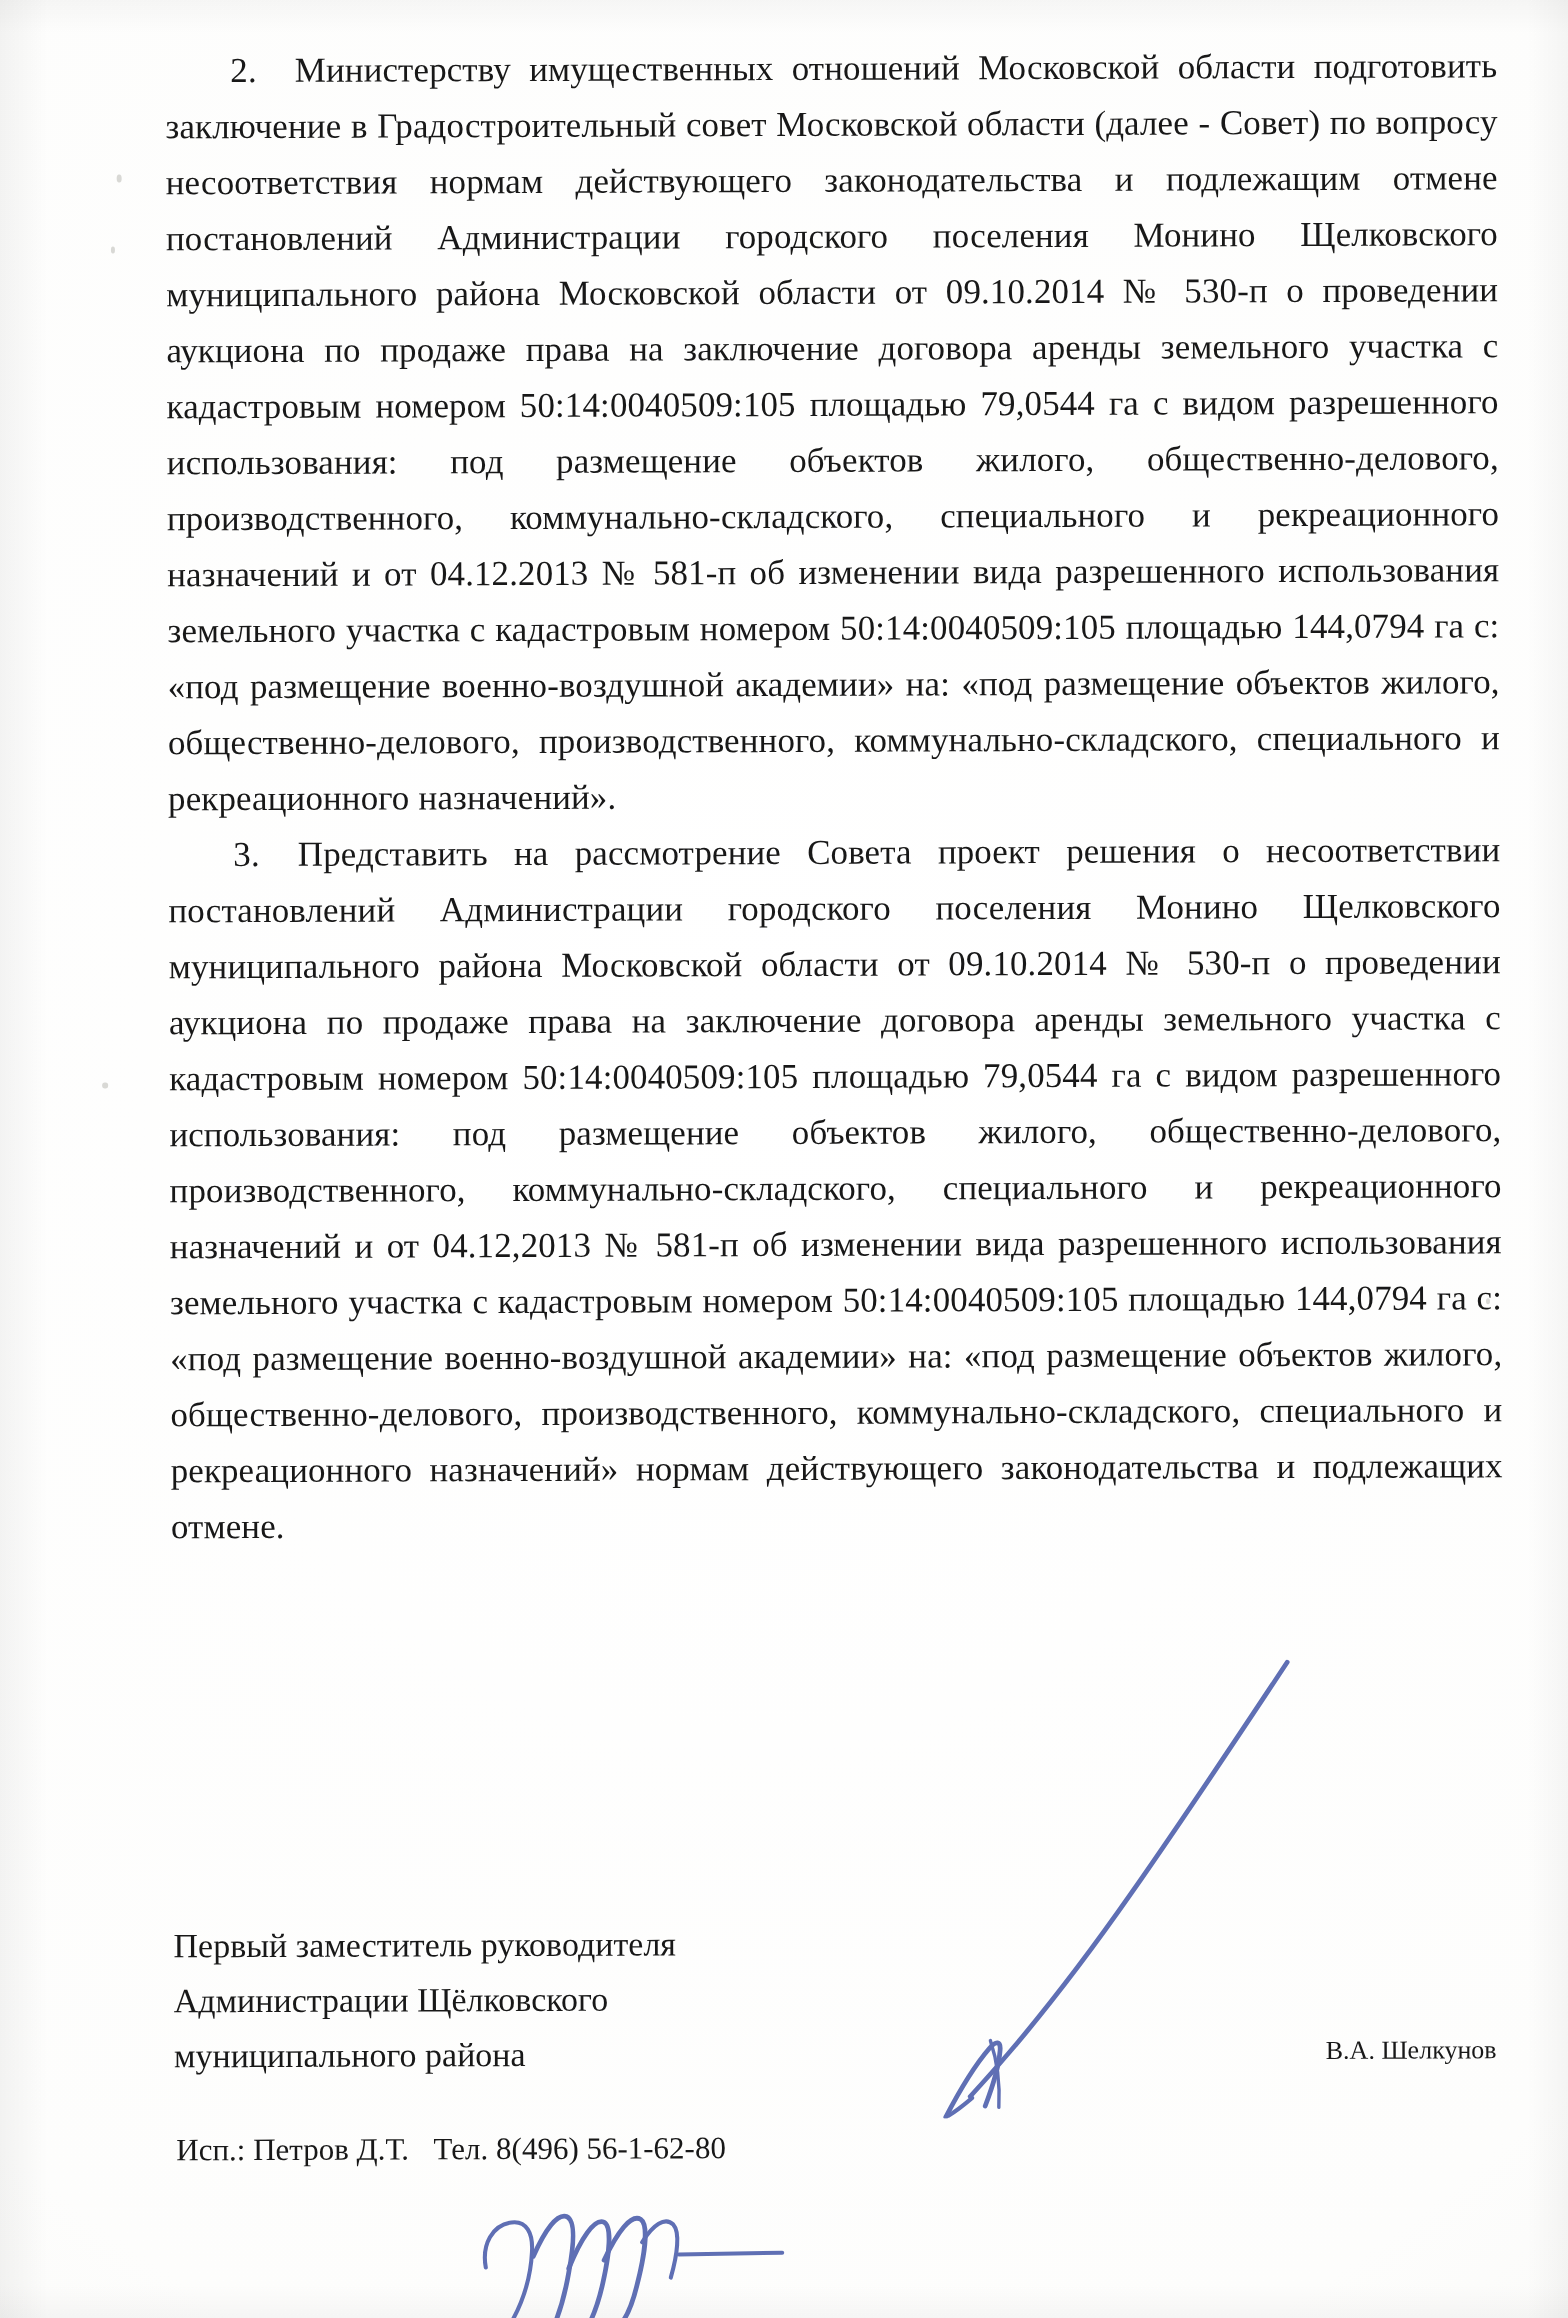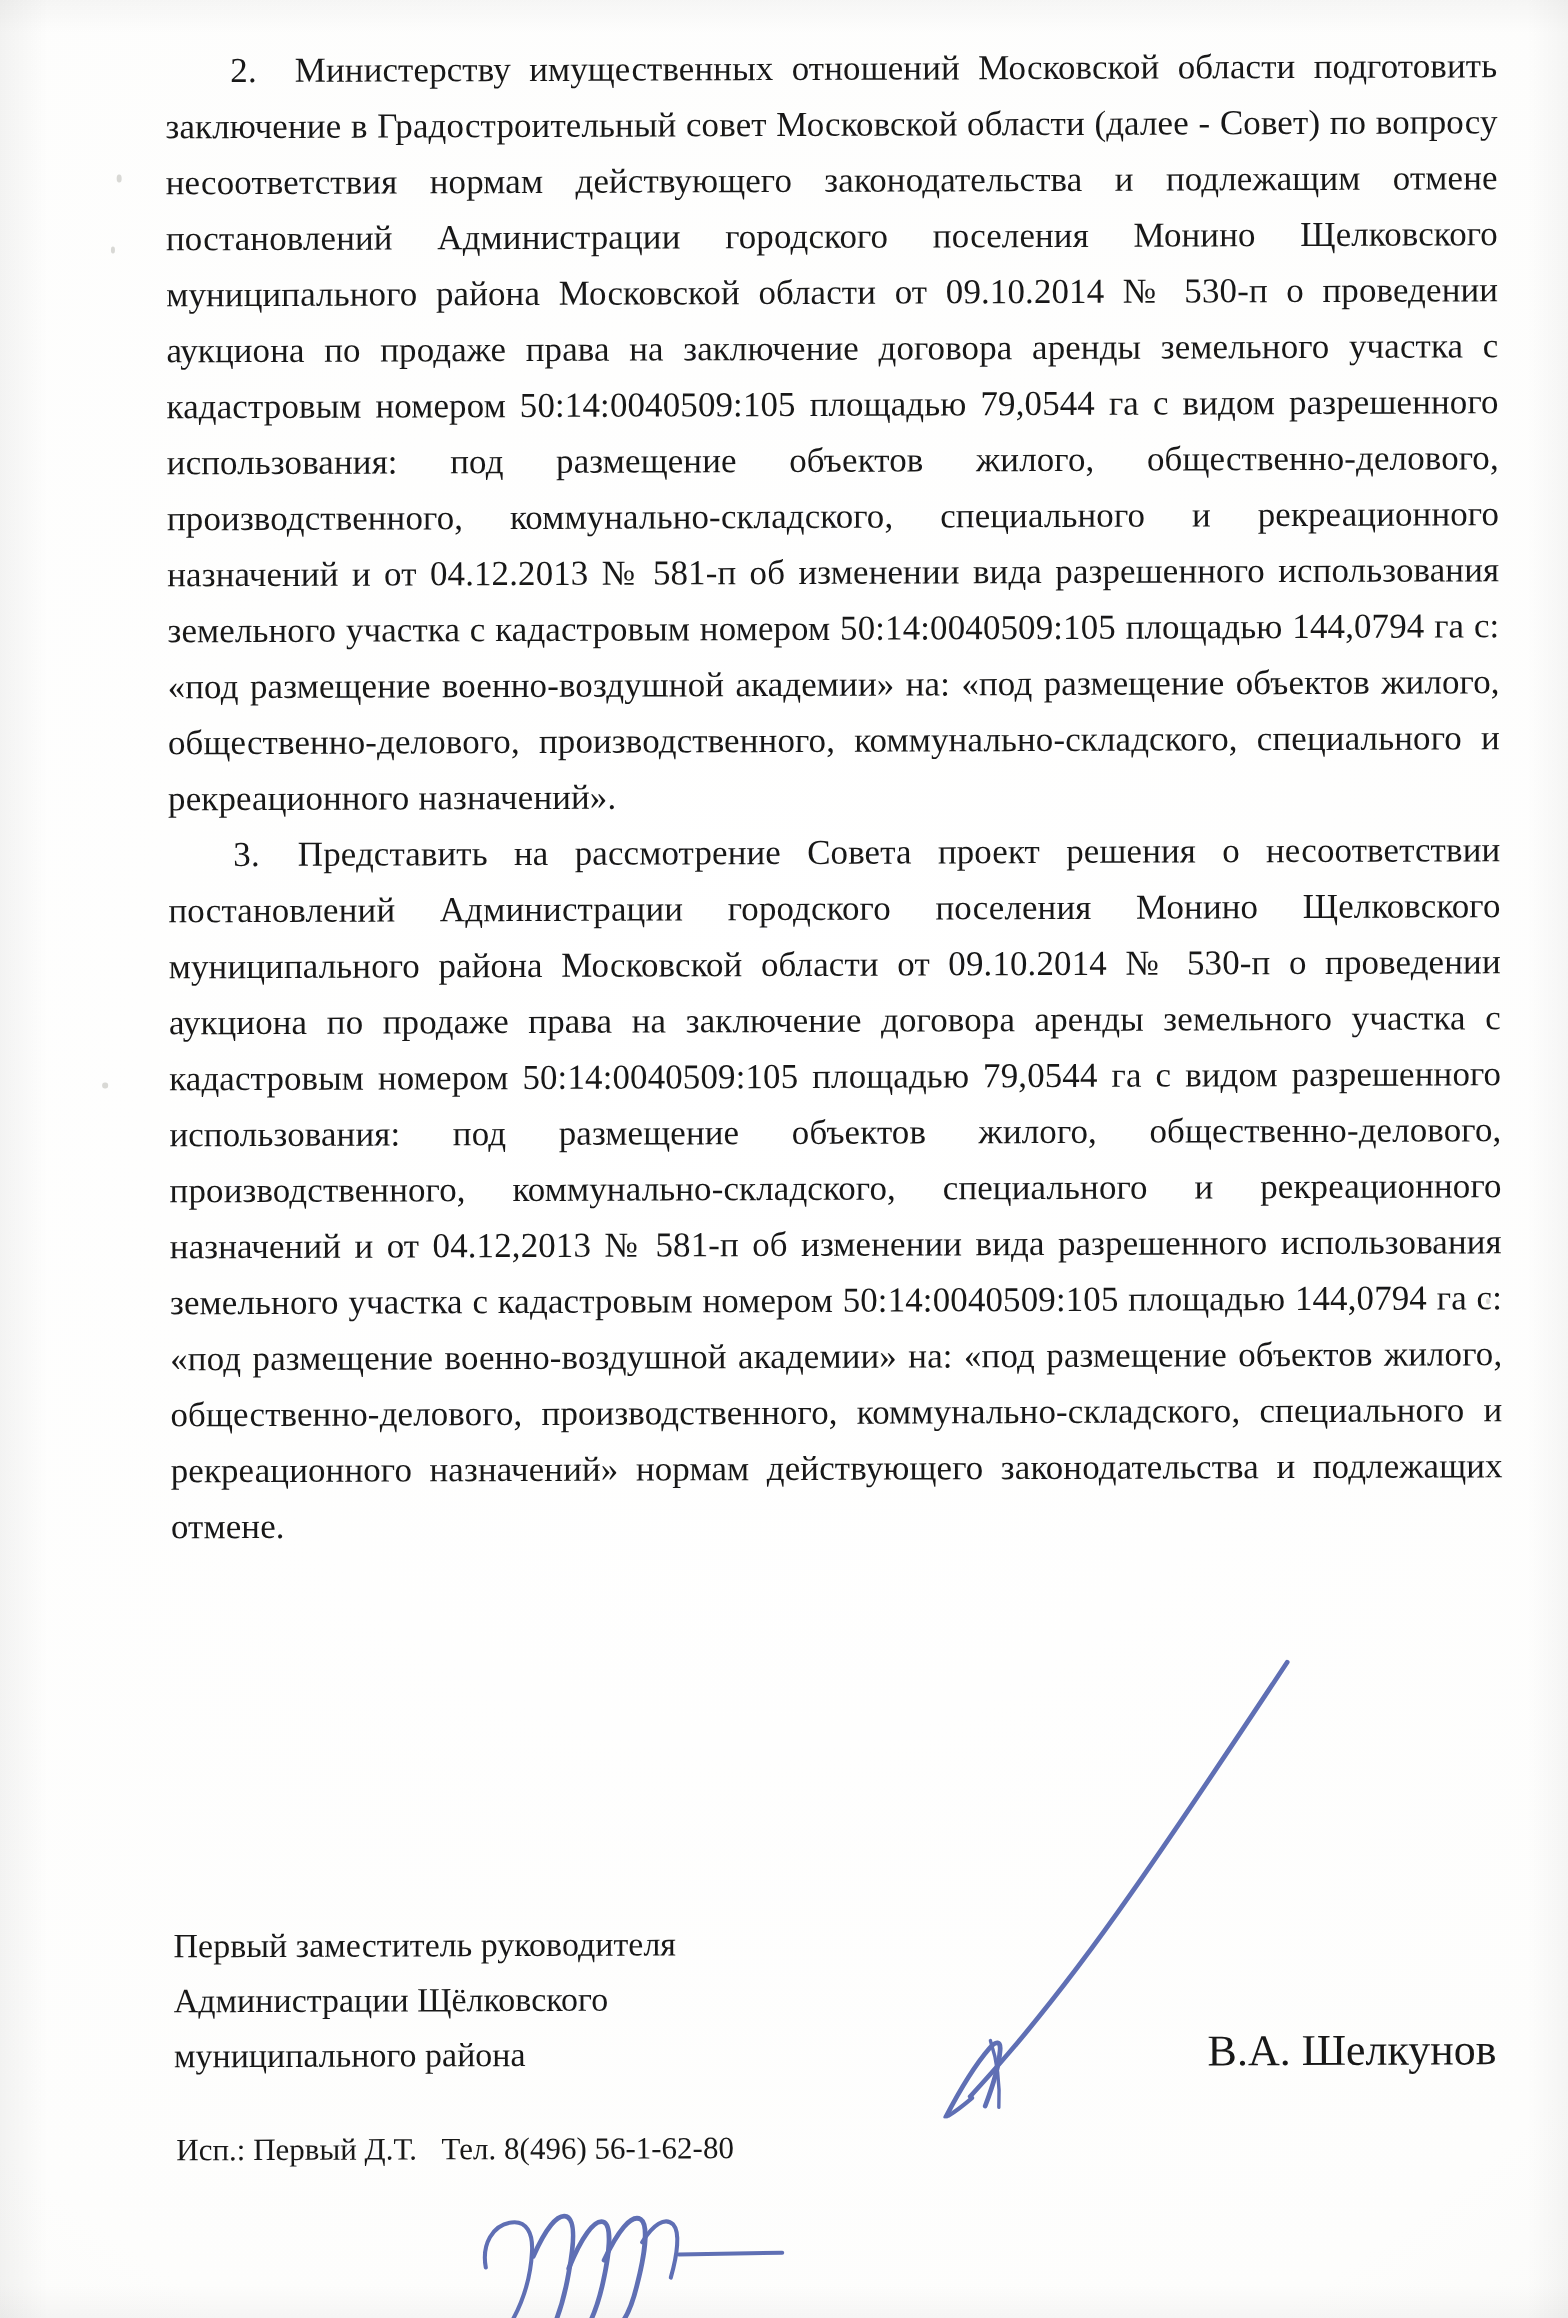--- a/index.html
+++ b/index.html
@@ -81,21 +81,21 @@
     color: #181818;
     font-size: 34px;
     line-height: 55px;
     white-space: nowrap;
   }
   #signatory-name {
     position: absolute;
     right: 12.3px;
     top: 109px;
     color: #181818;
-    font-size: 44px;
+    font-size: 26px;
     line-height: 55px;
     white-space: nowrap;
     margin-left: 28px;
   }
 
   
   #executor-line {
     position: absolute;
     left: 172px;
     top: 2127px;
@@ -154,21 +154,21 @@
       <div id="signatory-lines">
         <div>Первый заместитель руководителя</div>
         <div>Администрации Щёлковского</div>
         <div>муниципального района</div>
       </div>
       <div id="signatory-name">В.А. Шелкунов</div>
     </div>
 
     <div id="executor-line">
       <span>Исп.:</span>
-      <span>Первый Д.Т.</span><span class="gap"></span><span>Тел.</span>
+      <span>Петров Д.Т.</span><span class="gap"></span><span>Тел.</span>
       <span>8(496) 56-1-62-80</span>
     </div>
 
     <svg id="ink-signature" viewBox="0 0 680 680" fill="none" xmlns="http://www.w3.org/2000/svg">
       <path d="M596 12 C 540 96, 452 228, 366 350 C 292 455, 212 558, 128 648" stroke="#5f6fb4" stroke-width="7" stroke-linecap="round"></path>
       <path d="M131 650 C 118 661, 108 669, 96 676" stroke="#5f6fb4" stroke-width="6" stroke-linecap="round"></path>
       <path d="M92 678 C 112 640, 136 601, 156 578 C 166 566, 174 566, 172 582
                C 170 605, 160 636, 150 662" stroke="#5f6fb4" stroke-width="7" stroke-linecap="round"></path>
       <path d="M158 566 C 168 596, 172 630, 170 664" stroke="#5f6fb4" stroke-width="5" stroke-linecap="round"></path>
     </svg>

